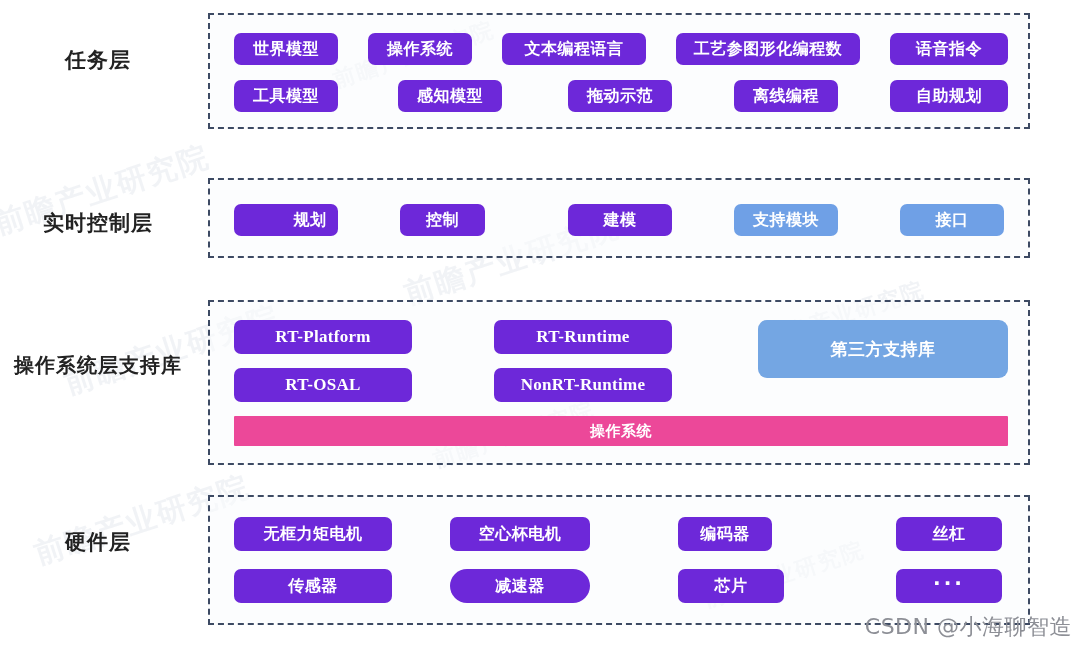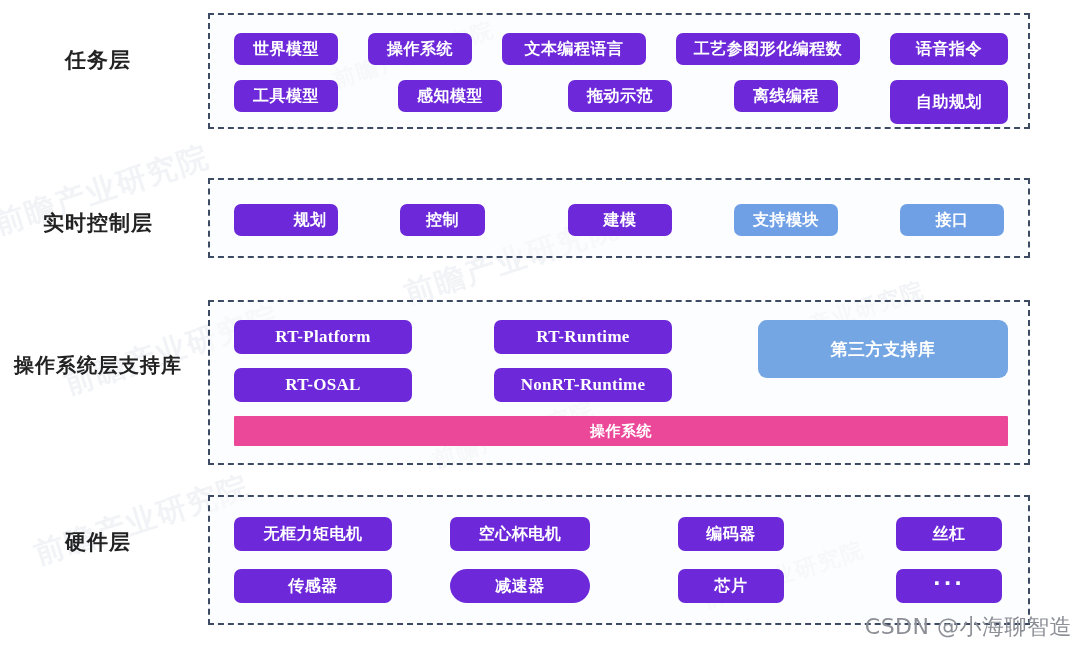--- a/index.html
+++ b/index.html
@@ -133,21 +133,21 @@
     <div class="pill" style="left:24px;  top:18px; width:104px; height:32px;">世界模型</div>
     <div class="pill" style="left:158px; top:18px; width:104px; height:32px;">操作系统</div>
     <div class="pill" style="left:292px; top:18px; width:144px; height:32px;">文本编程语言</div>
     <div class="pill" style="left:466px; top:18px; width:184px; height:32px;">工艺参图形化编程数</div>
     <div class="pill" style="left:680px; top:18px; width:118px; height:32px;">语音指令</div>
 
     <div class="pill" style="left:24px;  top:65px; width:104px; height:32px;">工具模型</div>
     <div class="pill" style="left:188px; top:65px; width:104px; height:32px;border-radius:7px;">感知模型</div>
     <div class="pill" style="left:358px; top:65px; width:104px; height:32px;">拖动示范</div>
     <div class="pill" style="left:524px; top:65px; width:104px; height:32px;">离线编程</div>
-    <div class="pill" style="left:680px; top:65px; width:118px; height:44px;">自助规划</div>
+    <div class="pill" style="left:680px; top:65px; width:118px; height:32px;">自助规划</div>
   </div>
 </div>
 
 <div class="layer-row">
   <div class="layer-label" style="top:209px;">实时控制层</div>
 
   <div class="dashed-box" style="top:178px; height:80px;">
     <div class="pill" style="left:24px;  top:24px; width:104px; height:32px;padding-left:48px;">规划</div>
     <div class="pill" style="left:190px; top:24px; width:85px; height:32px;">控制</div>
     <div class="pill" style="left:358px; top:24px; width:104px; height:32px;">建模</div>
@@ -172,21 +172,21 @@
   </div>
 </div>
 
 <div class="layer-row">
   <div class="layer-label" style="top:528px;">硬件层</div>
 
   <div class="dashed-box" style="top:495px; height:130px;">
 
     <div class="pill" style="left:24px;  top:20px; width:158px; height:34px;">无框力矩电机</div>
     <div class="pill" style="left:240px; top:20px; width:140px; height:34px;">空心杯电机</div>
-    <div class="pill" style="left:468px; top:20px; width:106px; height:34px;">编码器</div>
+    <div class="pill" style="left:468px; top:20px; width:94px; height:34px;">编码器</div>
     <div class="pill" style="left:686px; top:20px; width:106px; height:34px;">丝杠</div>
 
     <div class="pill" style="left:24px;  top:72px; width:158px; height:34px;">传感器</div>
     <div class="pill" style="left:240px; top:72px; width:140px; height:34px;border-radius:17px;">减速器</div>
     <div class="pill" style="left:468px; top:72px; width:106px; height:34px;">芯片</div>
     <div class="pill dots" style="left:686px; top:72px; width:106px; height:34px;">···</div>
   </div>
 </div>
 
 <div class="credit">CSDN @小海聊智造</div>

